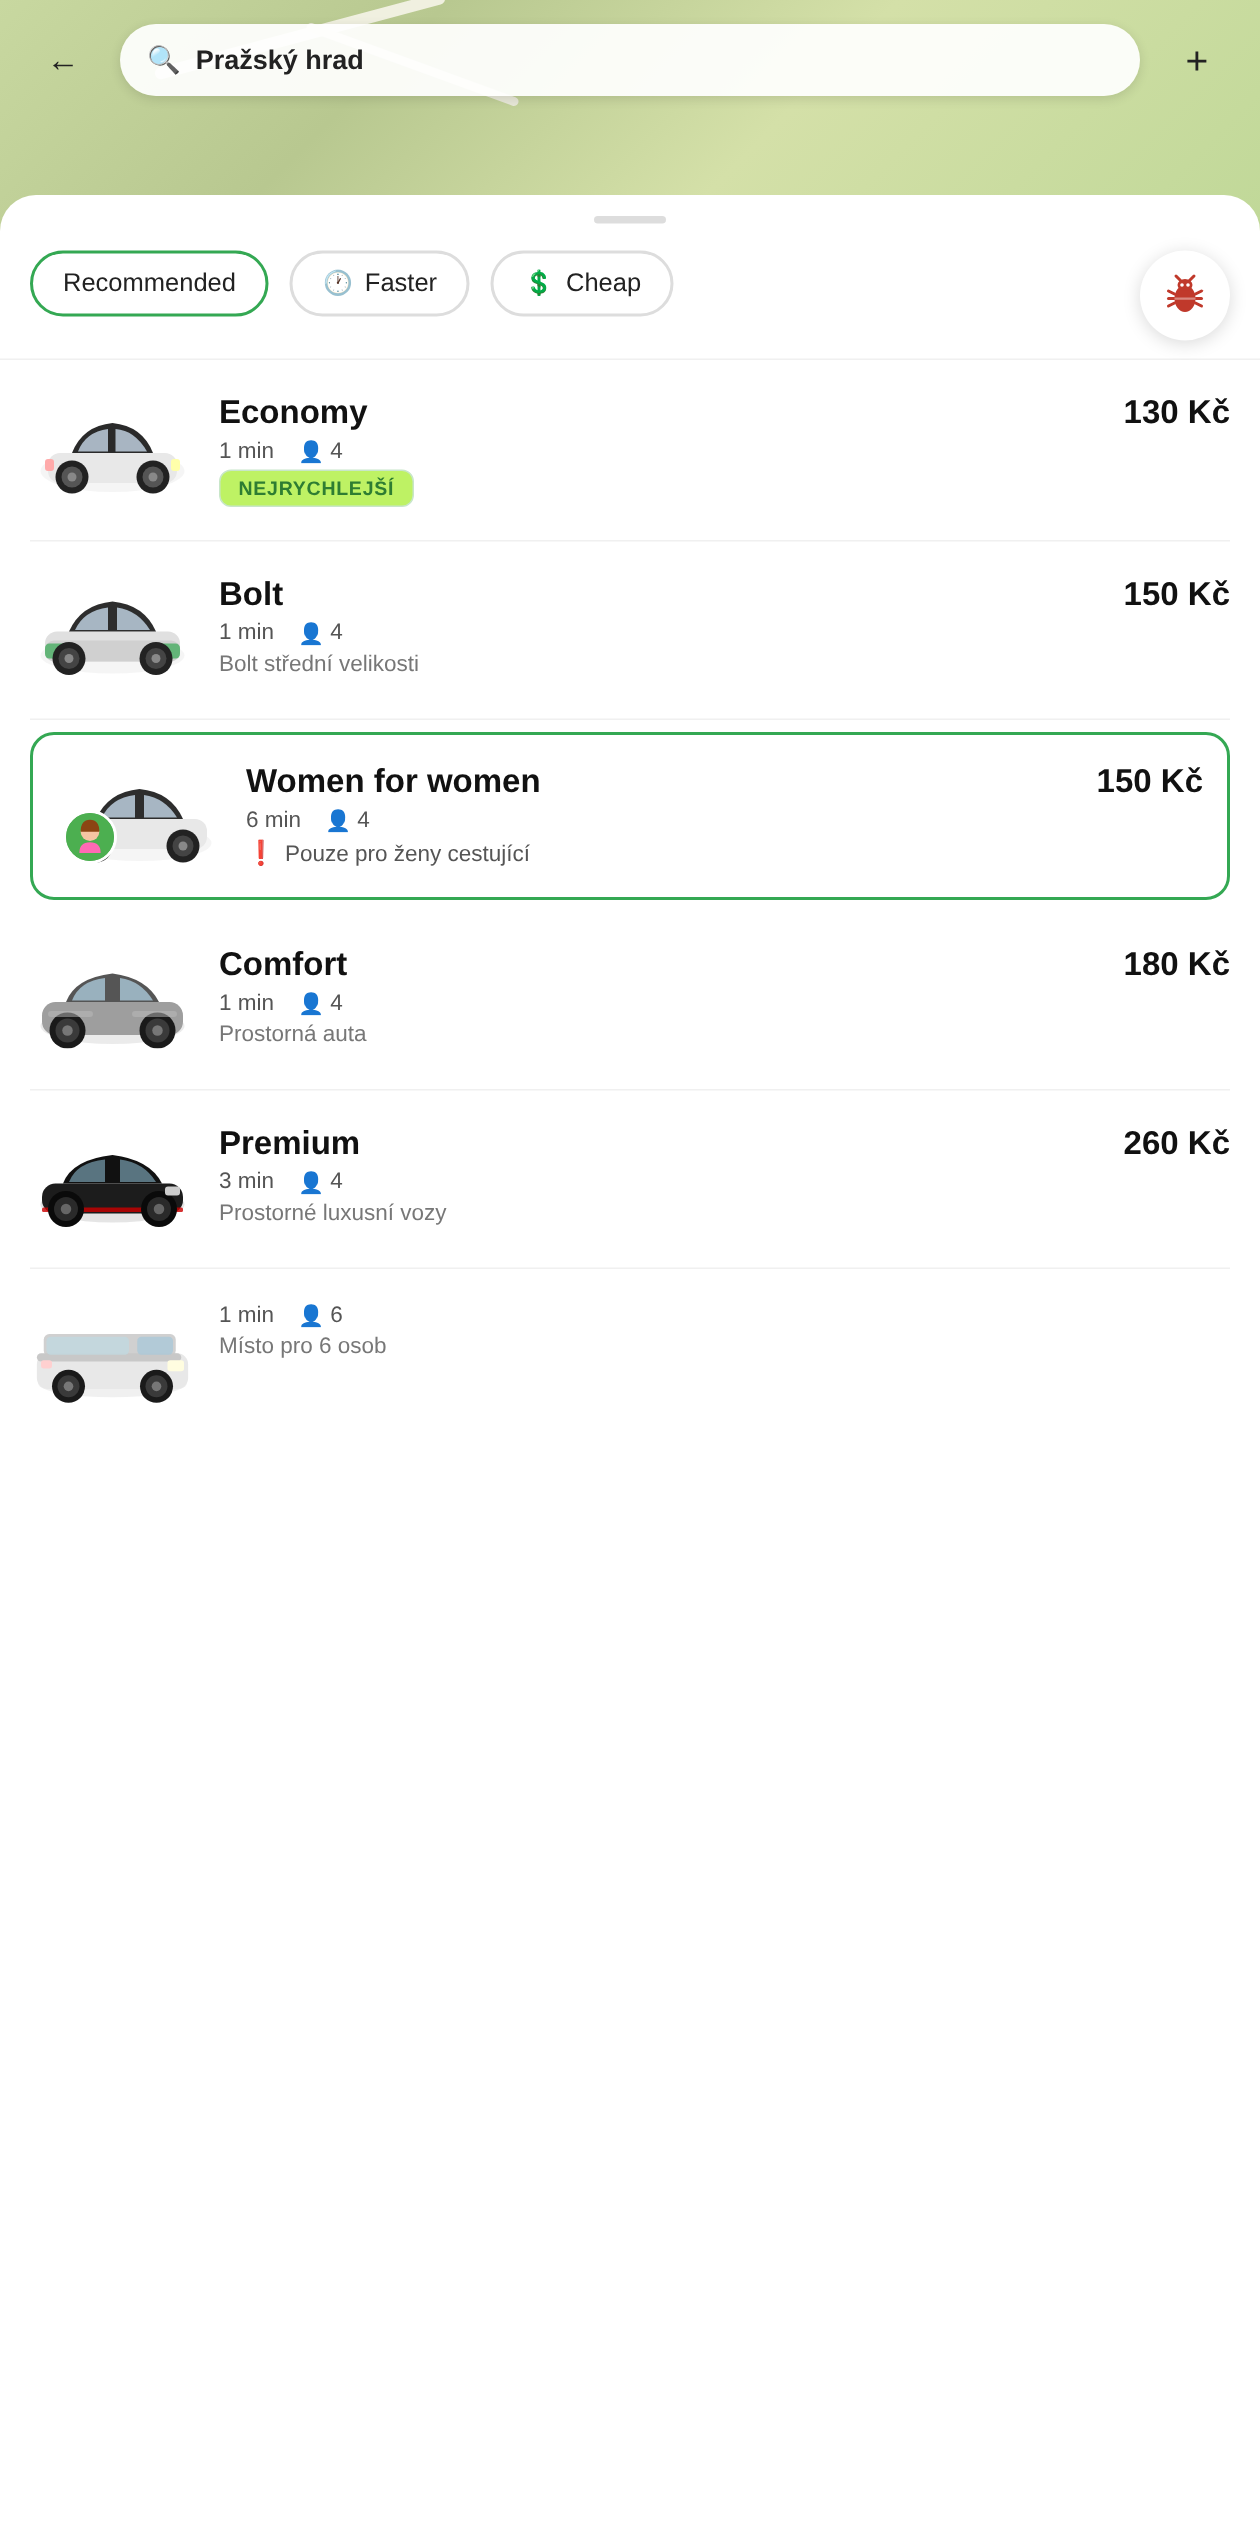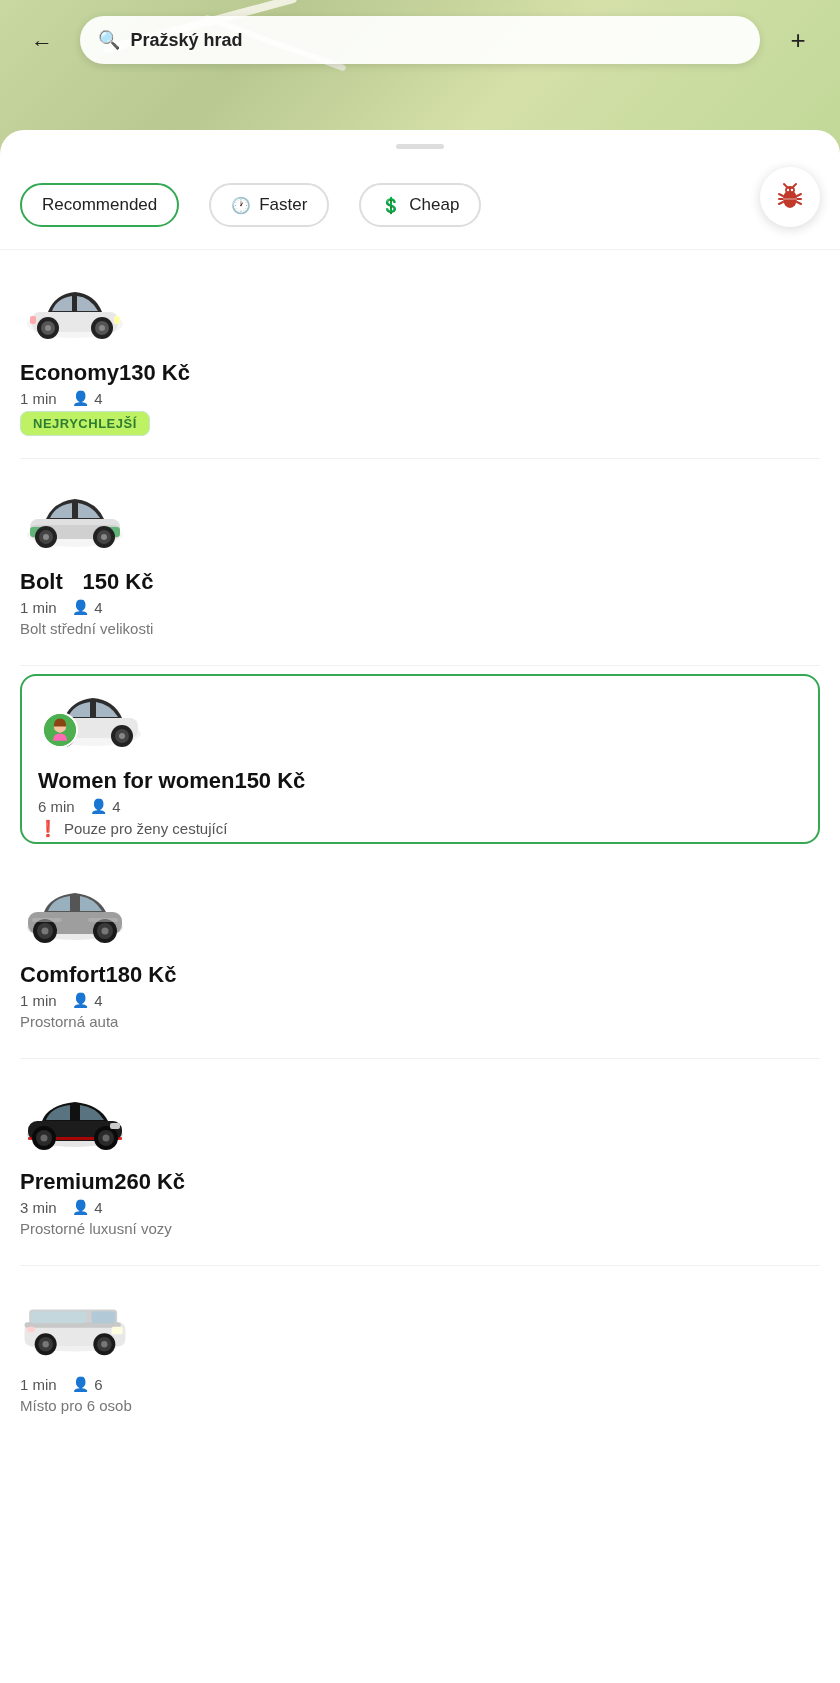--- a/index.html
+++ b/index.html
@@ -99,23 +99,23 @@
     .sheet-handle {
       width: 48px; height: 5px;
       background: #ddd;
       border-radius: 3px;
       margin: 14px auto 0;
     }
 
     
     .filter-tabs {
       display: flex;
-      align-items: flex-end;
-      padding: 18px 20px 22px;
-      gap: 30px;
+      align-items: flex-start;
+      padding: 18px 20px 12px;
+      gap: 14px;
       border-bottom: 1px solid #f0f0f0;
     }
     .filter-tab {
       display: flex;
       align-items: center;
       gap: 8px;
       padding: 10px 20px;
       border-radius: 28px;
       border: 2px solid #ddd;
       font-size: 17px;
@@ -153,26 +153,25 @@
       padding: 0 20px;
     }
 
     .ride-item {
       display: flex;
       align-items: flex-start;
       padding: 22px 0;
       border-bottom: 1px solid #f0f0f0;
       gap: 16px;
       position: relative;
-      flex-direction: column;
     }
     .ride-item.selected {
       border: 2px solid #34a853;
       border-radius: 16px;
-      padding: 4px 16px;
+      padding: 18px 16px;
       margin: 8px 0;
     }
     .ride-item.selected + .ride-item {
       margin-top: 0;
     }
 
     .car-img {
       width: 110px;
       height: 72px;
       flex-shrink: 0;
@@ -204,20 +203,21 @@
     .ride-meta {
       display: flex;
       align-items: center;
       gap: 16px;
       font-size: 15px;
       color: #555;
       margin-bottom: 4px;
     }
     .ride-meta-item {
       display: flex;
+      align-items: center;
       gap: 4px;
     }
     .person-icon { font-size: 14px; }
     .ride-desc {
       font-size: 15px;
       color: #777;
       margin-bottom: 6px;
     }
     .badge {
       display: inline-block;

